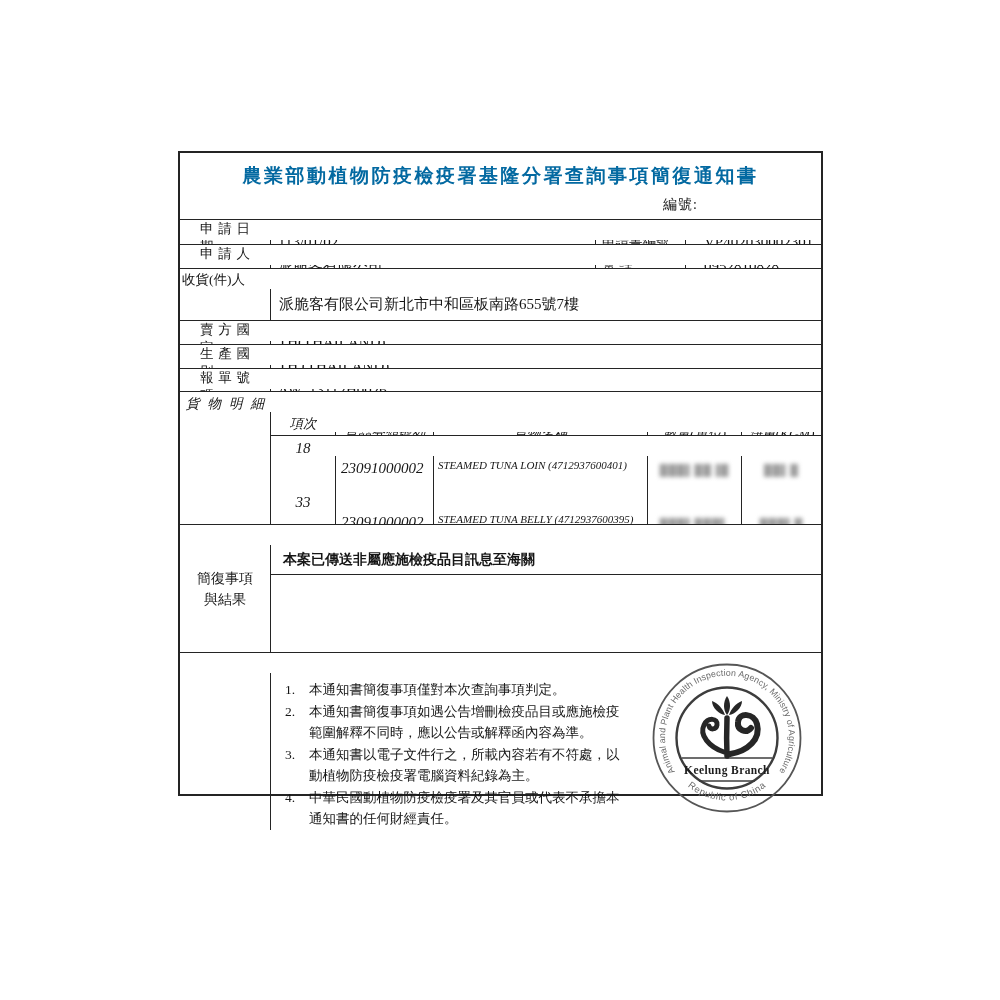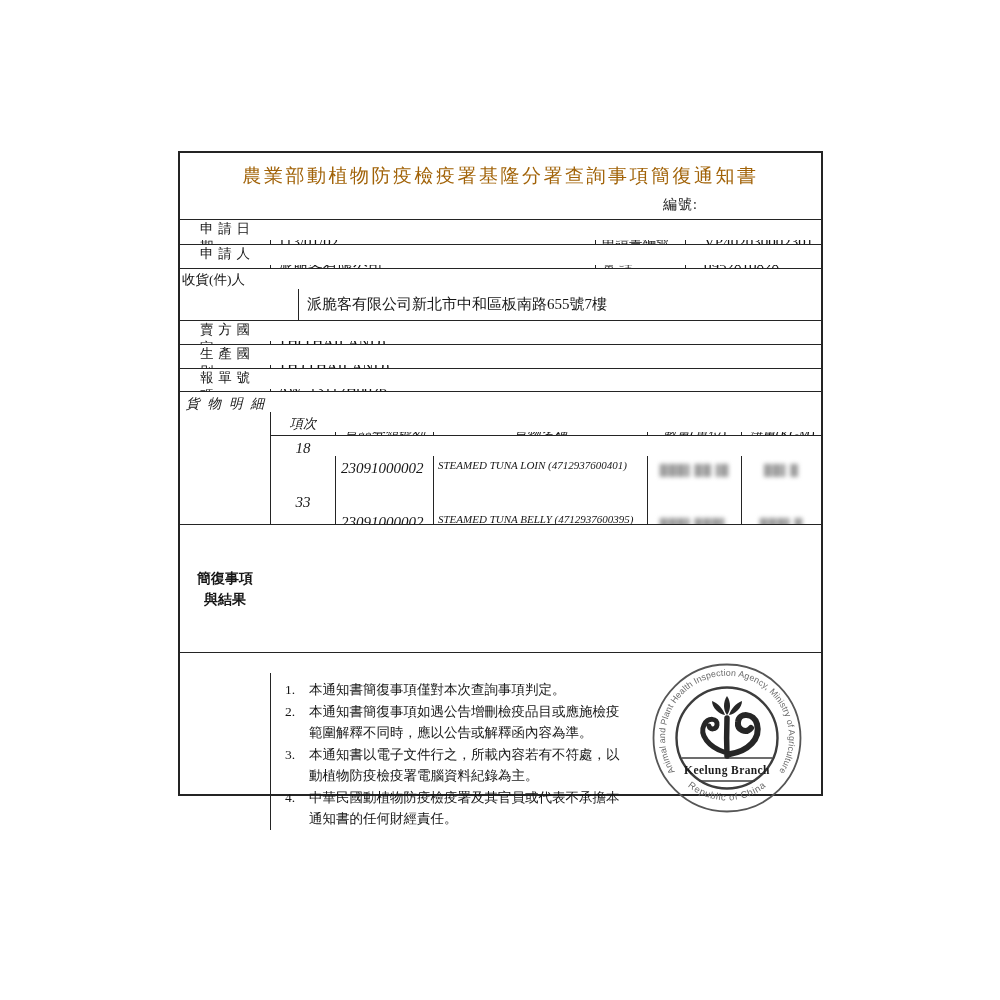--- a/index.html
+++ b/index.html
@@ -12,33 +12,33 @@
     position:absolute;left:178px;top:151px;width:645px;height:645px;
     border:2px solid #242424;background:#fff;box-sizing:border-box;
     display:flex;flex-direction:column;
   }
   .row{display:flex;border-top:1.6px solid #242424;box-sizing:border-box;flex:none;}
   .c{box-sizing:border-box;overflow:hidden;}
   .bl{border-left:1.6px solid #242424;margin-top:20px;}
   
   .row-title{height:66px;border-top:none;position:relative;display:block;}
   .doc-title{
-    text-align:center;padding-top:10px;font-size:19px;font-weight:normal;
-    letter-spacing:2.5px;color:#a16207;
+    text-align:center;padding-top:10px;font-size:19px;font-weight:bold;
+    letter-spacing:2.5px;color:#0369a1;
   }
   .serial{position:absolute;right:123px;bottom:5px;font-size:14px;letter-spacing:1px;}
   
   .lab{width:90px;display:flex;align-items:flex-start;padding:0 20px;font-size:13.5px;}
   .lab .j{width:100%;text-align:justify;text-align-last:justify;}
   .val{flex:1;display:flex;align-items:center;padding:0 7px;font-size:15px;white-space:pre;}
   .lab2{width:90px;display:flex;align-items:center;padding:0 6px;font-size:13.5px;}
   .val2{width:136px;display:flex;align-items:center;padding:0 18px;font-size:15px;white-space:pre;}
   .h25{height:25px;}.h24{height:24px;}.h23{height:23px;}
   
-  .row-consignee{height:52px;gap:28px;}
+  .row-consignee{height:52px;}
   .lab-top{width:90px;padding:2px 2px;font-size:13.5px;}
   .val-mid{flex:1;display:flex;align-items:center;padding:4px 8px;font-size:15px;}
   
   .row-goods{height:133px;font-style:italic;}
   .goods-label{width:90px;padding:3px 6px;font-size:13.5px;}
   .goods-label .j{width:100%;text-align:justify;text-align-last:justify;}
   .goods-table{flex:1;display:flex;flex-direction:column;}
   .g-head{display:flex;height:24px;border-bottom:1.6px solid #242424;box-sizing:border-box;flex:none;}
   .g-head .gc{display:flex;align-items:center;justify-content:center;font-size:13.5px;}
   .g-body{display:flex;flex:1;}
@@ -56,21 +56,21 @@
   .t-name{text-align:left;padding:0 4px;font-size:11px;white-space:nowrap;letter-spacing:0;}
   .g-e1.nm{top:3px;}.g-e2.nm{top:57px;}
   .redact{
     display:inline-block;color:#9d9d9d;filter:blur(2px);
     font-family:"DejaVu Sans",sans-serif;font-size:10px;letter-spacing:1px;
     transform:scaleY(1.1);
   }
   .t-redact{text-align:center;}
   
   .row-reply{height:128px;}
-  .reply-label{width:90px;display:flex;flex-direction:column;align-items:center;justify-content:center;font-size:14px;line-height:21px;font-weight:bold;}
+  .reply-label{width:90px;display:flex;flex-direction:column;align-items:center;justify-content:center;font-size:14px;line-height:21px;}
   .reply-area{flex:1;display:flex;flex-direction:column;}
   .reply-msg{height:30px;border-bottom:1.6px solid #242424;box-sizing:border-box;display:flex;align-items:center;padding:0 12px;font-size:14px;font-weight:bold;flex:none;}
   .reply-empty{flex:1;}
   
   .row-notes{flex:1;}
   .notes-label{width:90px;}
   .notes-area{flex:1;position:relative;padding:6px 0 0 14px;}
   .note{display:flex;font-size:13.5px;line-height:21.5px;}
   .note .num{width:24px;flex:none;}
   .note .txt{width:314px;}
@@ -170,20 +170,24 @@
           <div class="g-e2 t-redact"><span class="redact">███▌█</span></div>
         </div>
       </div>
     </div>
   </div>
 
   <div class="row row-reply">
     <div class="c reply-label">
       <div>簡復事項</div>
       <div>與結果</div>
+    </div>
+    <div class="reply-area bl">
+      <div class="reply-msg">本案已傳送非屬應施檢疫品目訊息至海關</div>
+      <div class="reply-empty"></div>
     </div>
   </div>
 
   <div class="row row-notes">
     <div class="c notes-label"></div>
     <div class="notes-area bl">
       <div class="note">
         <span class="num">1.</span>
         <span class="txt">本通知書簡復事項僅對本次查詢事項判定。</span>
       </div>

